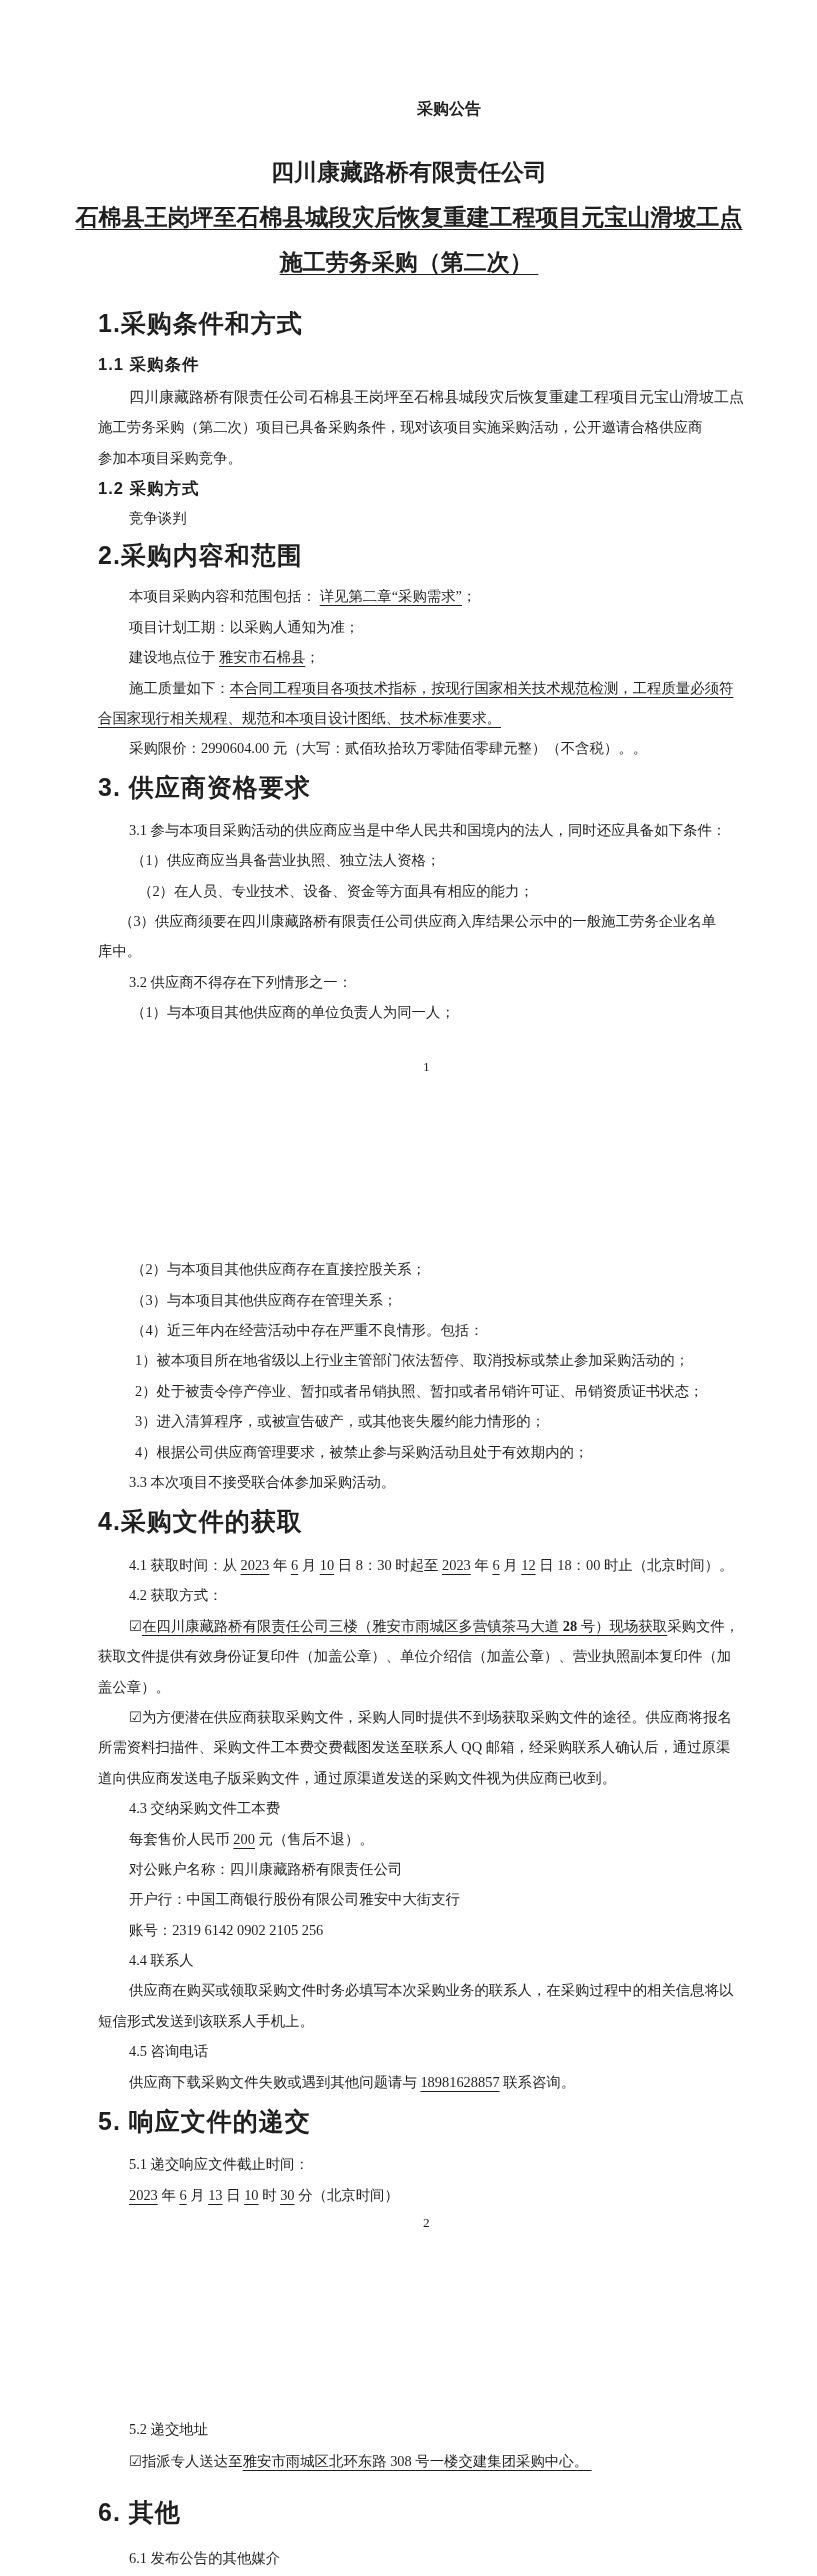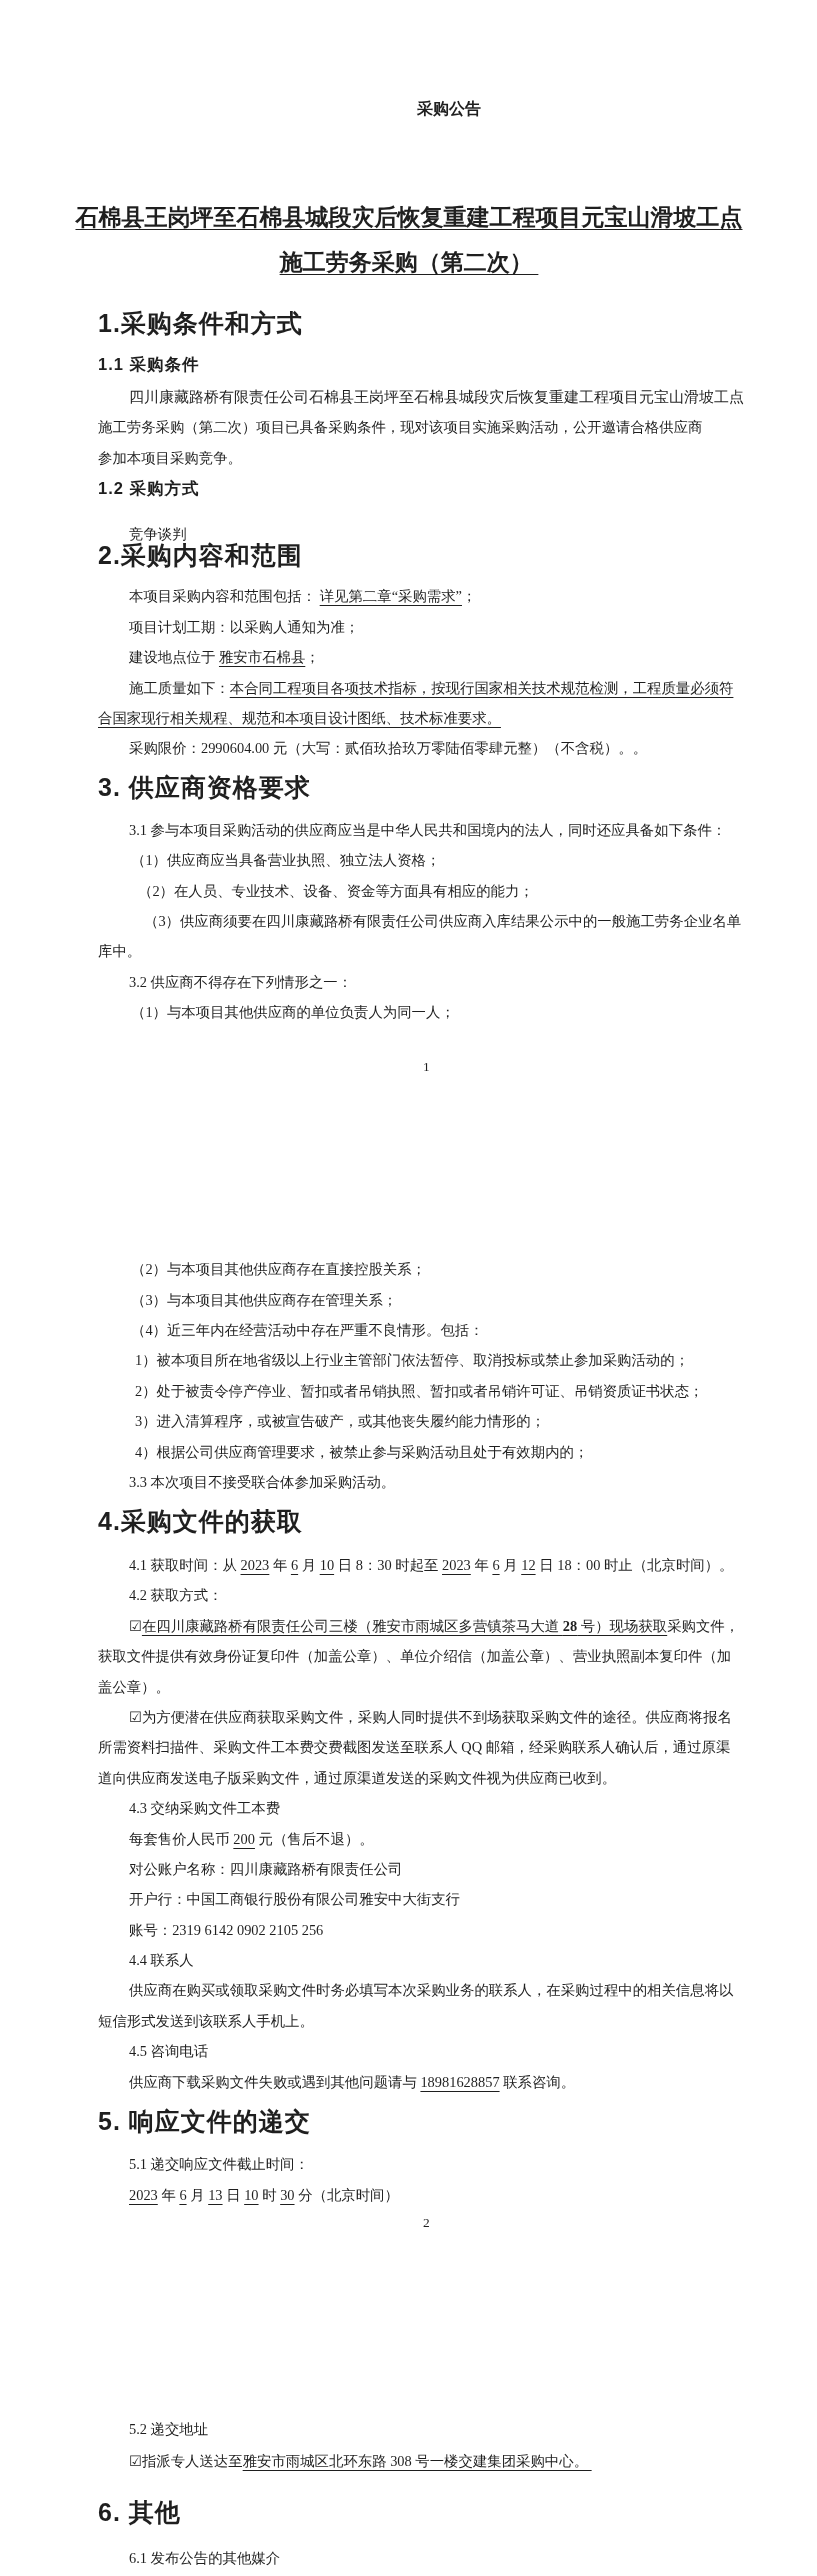--- a/index.html
+++ b/index.html
@@ -10,41 +10,42 @@
   .sans{font-family:"Liberation Sans","DejaVu Sans",sans-serif;letter-spacing:1px;}
   .b{font-weight:bold;}
   .u{text-decoration:underline;text-decoration-thickness:1px;text-underline-offset:3.6px;}
 </style>
 </head>
 <body>
 
 <div id="canvas">
 
 <div class="line center b" style="top: 100px; font-size: 16px; padding-left: 40px;"><span class="">采购公告</span></div>
+    <div class="line center b" style="top: 160px; font-size: 23px;"><span class="">四川康藏路桥有限责任公司</span></div>
     <div class="line center b" style="top: 205px; font-size: 23px;"><span class="u ">石棉县王岗坪至石棉县城段灾后恢复重建工程项目元宝山滑坡工点</span></div>
     <div class="line center b" style="top: 250px; font-size: 23px;"><span class="u ">施工劳务采购（第二次） </span></div>
     <div class="line sans b" style="top: 309px; left: 98px; font-size: 25px;"><span class="">1.采购条件和方式</span></div>
     <div class="line sans b" style="top: 355px; left: 98px; font-size: 16.5px;"><span class="">1.1 采购条件</span></div>
     <div class="line" style="top: 389px; left: 129px; font-size: 15px;"><span class="">四川康藏路桥有限责任公司石棉县王岗坪至石棉县城段灾后恢复重建工程项目元宝山滑坡工点</span></div>
     <div class="line" style="top: 419px; left: 98px; font-size: 14.4px;"><span class="">施工劳务采购（第二次）项目已具备采购条件，现对该项目实施采购活动，公开邀请合格供应商</span></div>
     <div class="line" style="top: 450px; left: 98px; font-size: 14.4px;"><span class="">参加本项目采购竞争。</span></div>
     <div class="line sans b" style="top: 479px; left: 98px; font-size: 16.5px;"><span class="">1.2 采购方式</span></div>
-    <div class="line" style="top: 510px; left: 129px; font-size: 14.4px; margin-top: 16px;"><span class="">竞争谈判</span></div>
+    <div class="line" style="top: 510px; left: 129px; font-size: 14.4px;"><span class="">竞争谈判</span></div>
     <div class="line sans b" style="top: 541px; left: 98px; font-size: 25px;"><span class="">2.采购内容和范围</span></div>
     <div class="line" style="top: 588px; left: 129px; font-size: 14.4px;"><span class="">本项目采购内容和范围包括： </span><span class="u ">详见第二章“采购需求”</span><span class="">；</span></div>
     <div class="line" style="top: 619px; left: 129px; font-size: 14.4px;"><span class="">项目计划工期：以采购人通知为准；</span></div>
     <div class="line" style="top: 649px; left: 129px; font-size: 14.4px;"><span class="">建设地点位于 </span><span class="u ">雅安市石棉县</span><span class="">；</span></div>
     <div class="line" style="top: 680px; left: 129px; font-size: 14.4px;"><span class="">施工质量如下：</span><span class="u ">本合同工程项目各项技术指标，按现行国家相关技术规范检测，工程质量必须符</span></div>
     <div class="line" style="top: 710px; left: 98px; font-size: 14.4px;"><span class="u ">合国家现行相关规程、规范和本项目设计图纸、技术标准要求。</span></div>
     <div class="line" style="top: 740px; left: 129px; font-size: 14.4px;"><span class="">采购限价：2990604.00 元（大写：贰佰玖拾玖万零陆佰零肆元整）（不含税）。。</span></div>
     <div class="line sans b" style="top: 773px; left: 98px; font-size: 25px;"><span class="">3. 供应商资格要求</span></div>
     <div class="line" style="top: 822px; left: 129px; font-size: 14.4px;"><span class="">3.1 参与本项目采购活动的供应商应当是中华人民共和国境内的法人，同时还应具备如下条件：</span></div>
     <div class="line" style="top: 852px; left: 131px; font-size: 14.4px;"><span class="">（1）供应商应当具备营业执照、独立法人资格；</span></div>
     <div class="line" style="top: 883px; left: 131px; font-size: 14.4px; margin-left: 7px;"><span class="">（2）在人员、专业技术、设备、资金等方面具有相应的能力；</span></div>
-    <div class="line" style="top: 913px; left: 144px; font-size: 14.4px;"><span class="">（3）供应商须要在四川康藏路桥有限责任公司供应商入库结果公示中的一般施工劳务企业名单</span></div>
+    <div class="line" style="top: 913px; left: 119px; font-size: 14.4px;"><span class="">（3）供应商须要在四川康藏路桥有限责任公司供应商入库结果公示中的一般施工劳务企业名单</span></div>
     <div class="line" style="top: 943px; left: 98px; font-size: 14.4px;"><span class="">库中。</span></div>
     <div class="line" style="top: 974px; left: 129px; font-size: 14.4px;"><span class="">3.2 供应商不得存在下列情形之一：</span></div>
     <div class="line" style="top: 1004px; left: 131px; font-size: 14.4px;"><span class="">（1）与本项目其他供应商的单位负责人为同一人；</span></div>
     <div class="line" style="top: 1059px; left: 423px; font-size: 13.4px;"><span class="">1</span></div>
     <div class="line" style="top: 1261px; left: 131px; font-size: 14.4px;"><span class="">（2）与本项目其他供应商存在直接控股关系；</span></div>
     <div class="line" style="top: 1292px; left: 131px; font-size: 14.4px;"><span class="">（3）与本项目其他供应商存在管理关系；</span></div>
     <div class="line" style="top: 1322px; left: 131px; font-size: 14.4px; text-align: right;"><span class="">（4）近三年内在经营活动中存在严重不良情形。包括：</span></div>
     <div class="line" style="top: 1352px; left: 135px; font-size: 14.4px;"><span class="">1）被本项目所在地省级以上行业主管部门依法暂停、取消投标或禁止参加采购活动的；</span></div>
     <div class="line" style="top: 1383px; left: 135px; font-size: 14.4px;"><span class="">2）处于被责令停产停业、暂扣或者吊销执照、暂扣或者吊销许可证、吊销资质证书状态；</span></div>
     <div class="line" style="top: 1413px; left: 135px; font-size: 14.4px;"><span class="">3）进入清算程序，或被宣告破产，或其他丧失履约能力情形的；</span></div>

